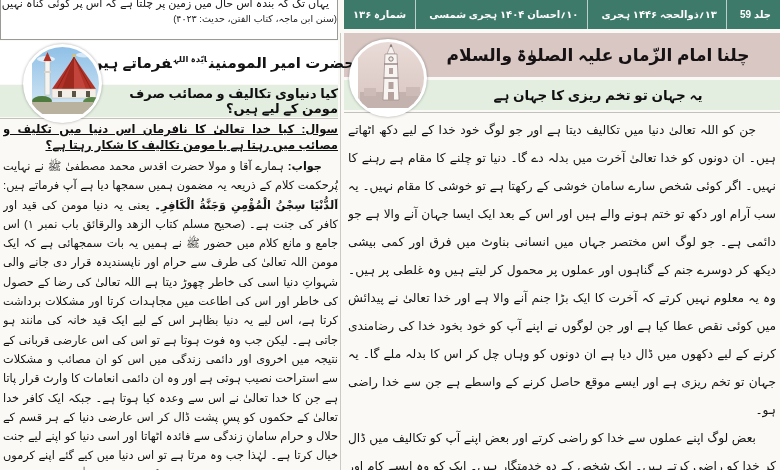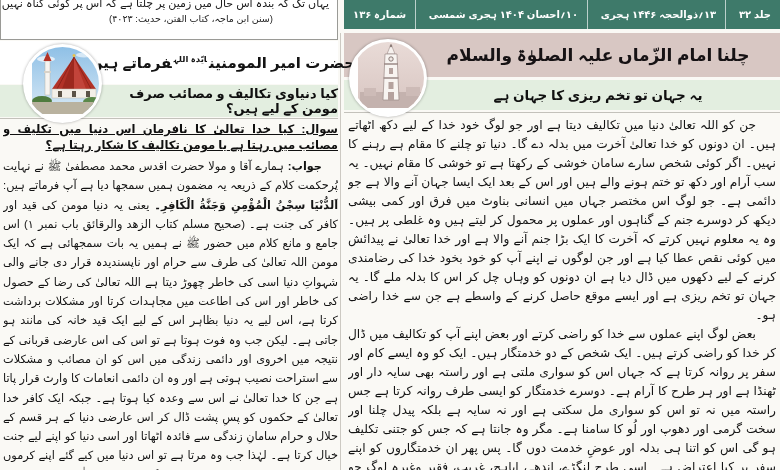--- a/index.html
+++ b/index.html
@@ -31,42 +31,42 @@
   .hadith-box{
     position:absolute;top:0;right:442px;left:0;height:40px;
     background:#ffffff;border:1px solid #9a9a96;border-top:none;
     overflow:hidden;box-sizing:border-box;
   }
   .hadith-box .cut-line{
     margin-top:-5px;padding:0 8px;font-size:11px;line-height:16px;
     white-space:nowrap;overflow:hidden;color:#1a1a1a;
   }
   .hadith-box .ref{
-    font-size:9.5px;color:#222;text-align:center;padding-left:44px;margin-top:2px;
+    font-size:9.5px;color:#222;text-align:right;padding-left:44px;margin-top:2px;
   }
   
   .kalam-title-band{
     position:absolute;top:33px;left:344px;width:436px;height:44px;
     background:#d8c7c3;display:flex;align-items:center;justify-content:center;
     padding-left:72px;box-sizing:border-box;
   }
   .kalam-title-band .t{font-size:17px;font-weight:bold;color:#161214;}
   .kalam-sub-band{
     position:absolute;top:80px;left:344px;width:436px;height:30px;
     background:#e3eee0;display:flex;align-items:center;justify-content:center;
     padding-left:72px;box-sizing:border-box;
   }
   .kalam-sub-band .t{font-size:13.5px;font-weight:bold;color:#101010;}
   .rule{position:absolute;background:#c3c1bb;}
   .kalam-body{
     position:absolute;top:116px;left:348px;width:428px;height:354px;
     overflow:hidden;text-align:justify;
   }
   .kalam-body p{
-    margin:0;font-size:12.2px;line-height:19px;text-indent:20px;color:#141414;
+    margin:0;font-size:12.2px;line-height:28px;text-indent:20px;color:#141414;
   }
   
   .amir-header{
     position:absolute;top:41px;right:442px;left:0;height:43px;background:#ffffff;
     display:flex;align-items:center;justify-content:center;
     padding-left:102px;box-sizing:border-box;
   }
   .amir-header .t{font-size:15px;font-weight:bold;color:#141414;white-space:nowrap;}
   .amir-header .sup{font-size:8.5px;vertical-align:super;margin:0 2px;font-weight:bold;}
   .amir-sub-band{
@@ -97,21 +97,21 @@
   .minaret-circle{top:39px;left:349px;width:72px;height:72px;}
   
   .gutter{position:absolute;top:33px;left:340px;width:1px;height:437px;background:#ccc9c2;}
 </style>
 </head>
 <body>
 
 <div class="page">
 
   <div class="masthead">
-    <span class="seg">جلد ۳۲</span>
+    <span class="seg">جلد 59</span>
     <span class="seg">۱۳؍ذوالحجہ ۱۴۴۶ ہجری</span>
     <span class="seg">۱۰؍احسان ۱۴۰۴ ہجری شمسی</span>
     <span class="seg">شمارہ ۱۳۶</span>
   </div>
 
   <div class="hadith-box">
     <div class="cut-line">یہاں تک کہ بندہ اس حال میں زمین پر چلتا ہے کہ اس پر کوئی گناہ نہیں ہوتا۔</div>
     <div class="ref">(سنن ابن ماجہ، کتاب الفتن، حدیث: ۴۰۲۳)</div>
   </div>
 

